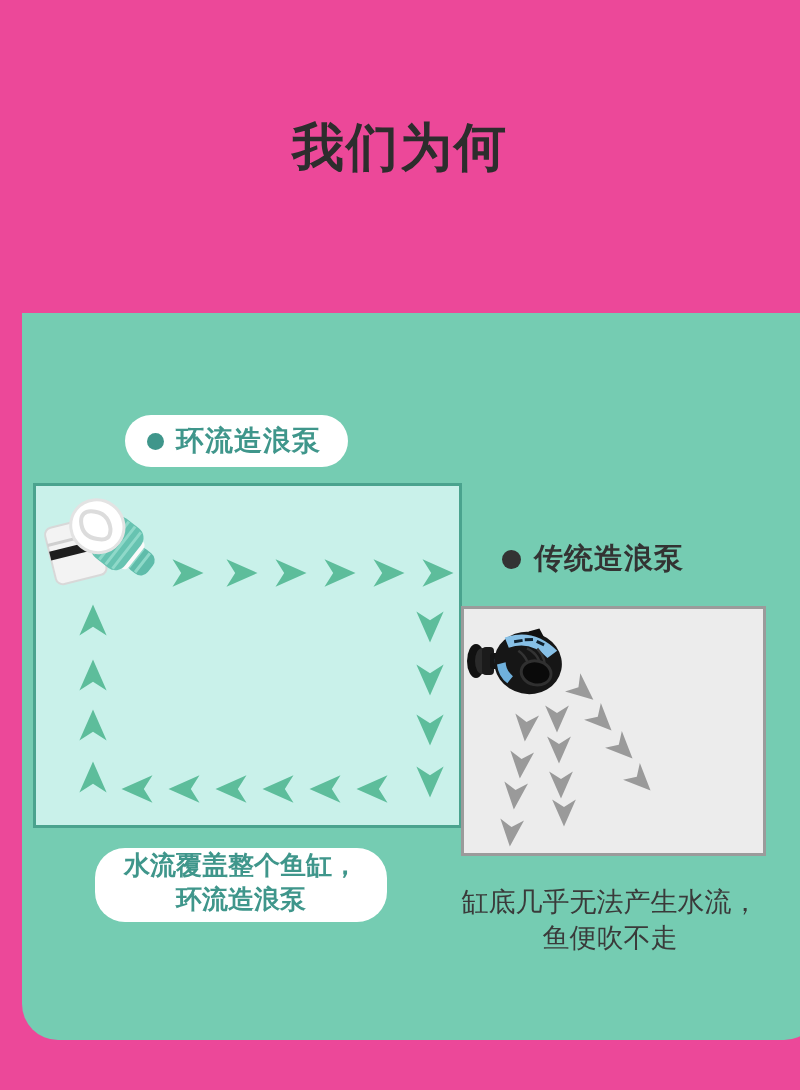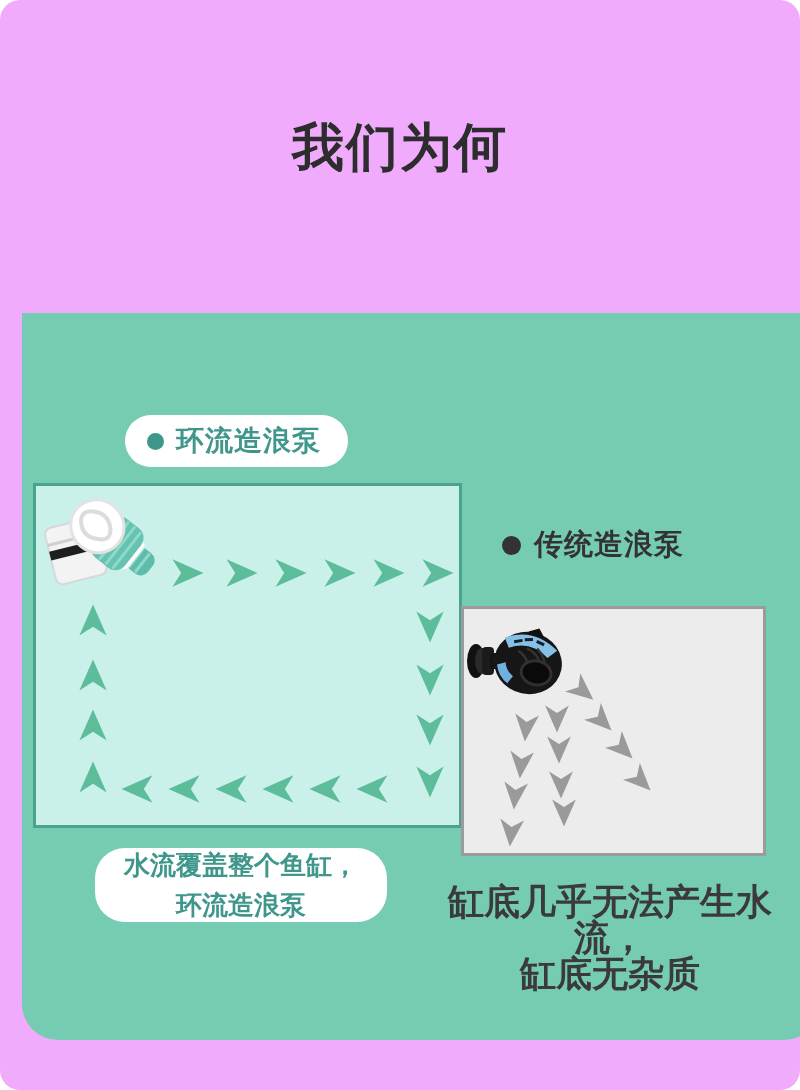--- a/index.html
+++ b/index.html
@@ -1,19 +1,18 @@
 <!DOCTYPE html>
 <html style="--panel: #75ccb2; --tank-fill: #c9f1ea; --tank-border: #4aa38e; --gray-fill: #ececec; --gray-border: #9b9b9b; --accent-text: #3f968b; --dark-text: #333333;"><head>
 <meta charset="utf-8">
 <style>
   html,body{margin:0;padding:0;background:#ffffff;}
   .page{
-    position:relative;width:800px;height:1090px;overflow:hidden;background:#f0abfc;
+    position:relative;width:800px;height:1090px;overflow:hidden;background:#ec4899;
     font-family:"Liberation Sans","DejaVu Sans",sans-serif;
-    border-radius:20px;
   }
   .title{
     position:absolute;left:0;top:118px;width:100%;
     text-align:center;font-size:52px;line-height:58px;font-weight:800;
     color:#2d2d2d;letter-spacing:2px;
   }
   .panel{
     position:absolute;left:22px;top:313px;width:798px;height:727px;
     background:var(--panel,#75ccb2);
     border-radius:0 0 36px 36px;
@@ -25,39 +24,39 @@
   }
   .label-pill .dot{width:17px;height:17px;border-radius:50%;background:var(--accent-text,#3f968b);flex:0 0 auto;}
   .label-pill .txt{font-size:28px;font-weight:700;color:var(--accent-text,#3f968b);letter-spacing:1px;}
   .tank-box{
     position:absolute;left:11px;top:170px;width:429px;height:345px;box-sizing:border-box;
     background:var(--tank-fill,#c9f1ea);border:3px solid var(--tank-border,#4aa38e);
   }
   .tank-box .flow{position:absolute;left:0;top:0;}
   .pump-svg{position:absolute;}
   .right-label{
-    position:absolute;left:480px;top:212px;display:flex;align-items:center;gap:13px;
+    position:absolute;left:480px;top:226px;display:flex;align-items:center;gap:13px;
   }
   .right-label .dot{width:19px;height:19px;border-radius:50%;background:var(--dark-text,#333333);flex:0 0 auto;}
   .right-label .txt{font-size:29px;font-weight:700;color:var(--dark-text,#333333);letter-spacing:1px;}
   .gray-box{
     position:absolute;left:439px;top:293px;width:305px;height:250px;box-sizing:border-box;
     background:var(--gray-fill,#ececec);border:3px solid var(--gray-border,#9b9b9b);
   }
   .gray-box .flow{position:absolute;left:0;top:0;}
   .caption-pill{
     position:absolute;left:73px;top:535px;width:292px;height:74px;
     background:#ffffff;border-radius:30px;
-    display:flex;flex-direction:column;align-items:center;justify-content:space-between;
+    display:flex;flex-direction:column;align-items:center;justify-content:flex-start;
     font-size:26px;line-height:34px;font-weight:700;color:var(--accent-text,#3f968b);
     text-align:center;
   }
   .right-caption{
     position:absolute;left:420px;top:571px;width:336px;
-    text-align:center;font-size:36px;line-height:36px;font-weight:700;
+    text-align:center;font-size:27px;line-height:36px;font-weight:400;
     color:#3a3a3a;
   }
 </style>
 </head>
 <body>
 
 <div class="page">
 
   <div class="title">
     <div>我们为何</div>
@@ -149,17 +148,17 @@
           <path d="M44,24 l8,-3 M54,20 l8,-2 M66,19 l8,2" stroke="#10212e" stroke-width="3" fill="none"></path>
           <path d="M32,50 q4,12 14,16 l4,-8 q-8,-4 -10,-12 Z" fill="#6fb0dc"></path>
           <path d="M58,28 q16,4 18,20 M50,32 q14,6 15,22 M68,26 q12,8 12,22" stroke="#333333" stroke-width="2.5" fill="none"></path>
           <ellipse cx="72" cy="50" rx="15" ry="12" fill="#0a0a0a" stroke="#303030" stroke-width="3"></ellipse>
         </g>
       </svg>
     </div>
 
     <div class="right-caption">
       <div>缸底几乎无法产生水流，</div>
-      <div>缸底无杂质</div>
+      <div>鱼便吹不走</div>
     </div>
 
   </div>
 </div>
 
 </body></html>

